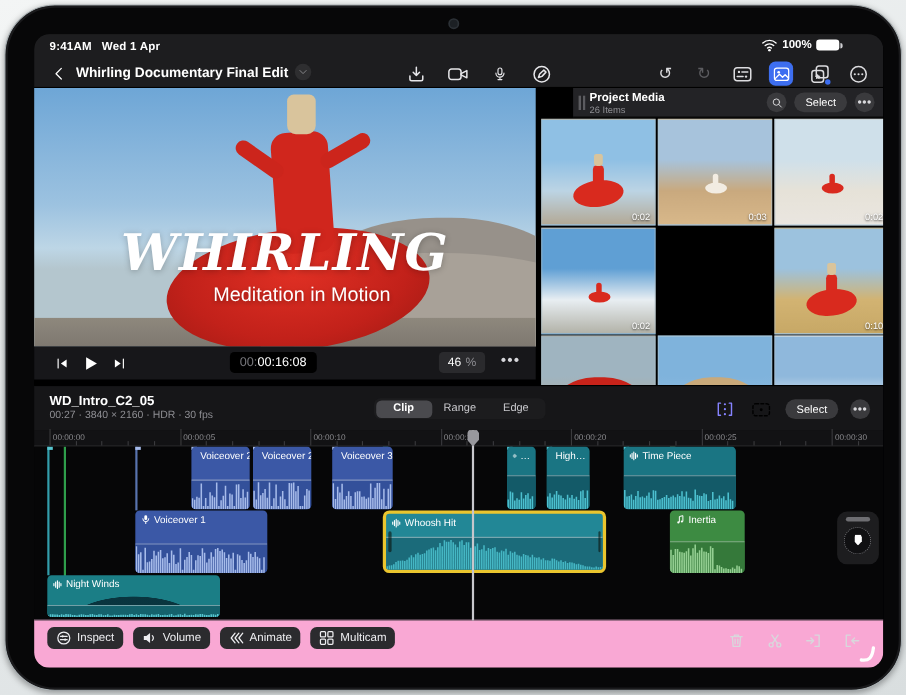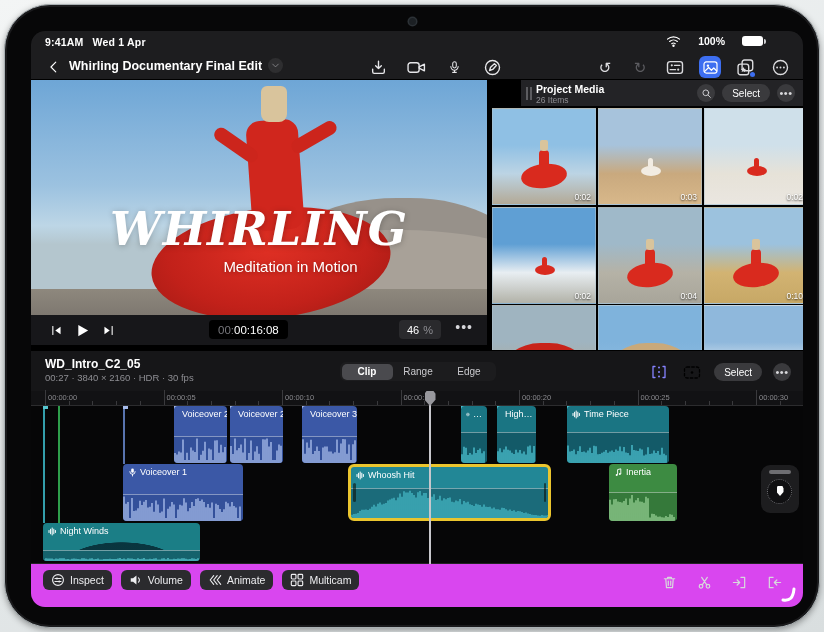--- a/index.html
+++ b/index.html
@@ -10,21 +10,21 @@
     background:#070708;border:1px solid #a9b0b3;box-shadow:inset 0 0 0 2px #1a1a1c,0 2px 6px rgba(0,0,0,.35);}
   .camera-dot{position:absolute;left:50%;top:13px;width:7px;height:7px;margin-left:-3px;border-radius:50%;
     background:#1c2024;box-shadow:0 0 0 1.5px #2c3136;}
   .screen{position:absolute;left:26px;top:26px;width:772px;height:576px;border-radius:14px;background:#000;overflow:hidden;}
 
   
   .topbar{position:absolute;left:0;top:0;right:0;height:49px;background:#1d1d1f;border-bottom:1px solid #000;}
   .statusrow{position:absolute;left:0;top:0;right:0;height:22px;}
   .sb-left{position:absolute;left:14px;top:5px;font-size:10.5px;font-weight:bold;color:#fff;letter-spacing:.2px;}
   .sb-left span{margin-right:9px;}
-  .sb-right{position:absolute;right:40px;top:4px;display:flex;align-items:center;gap:17px;color:#fff;font-size:10.5px;font-weight:bold;}
+  .sb-right{position:absolute;right:40px;top:4px;display:flex;align-items:center;gap:4px;color:#fff;font-size:10.5px;font-weight:bold;}
   .battery{width:21px;height:10px;border-radius:3px;background:#fff;position:relative;}
   .battery:after{content:"";position:absolute;right:-3px;top:2.5px;width:2px;height:5px;background:#cfcfd2;border-radius:0 2px 2px 0;}
   .toolrow{position:absolute;left:0;top:22px;right:0;height:27px;}
   .back-btn{position:absolute;left:12px;top:3px;width:22px;height:22px;display:flex;align-items:center;justify-content:center;color:#fff;}
   .doc-title{position:absolute;left:38px;top:5px;display:flex;align-items:center;gap:6px;}
   .doc-title .t{font-size:12.5px;font-weight:bold;color:#fff;}
   .chev-circle{width:15px;height:15px;border-radius:50%;background:#2e2e30;display:flex;align-items:center;justify-content:center;color:#9a9a9e;}
   .center-icons{position:absolute;left:336px;top:3px;display:flex;gap:16px;color:#e6e6e9;}
   .right-icons{position:absolute;right:12px;top:3px;display:flex;gap:13px;align-items:center;color:#dcdcdf;}
   .ic-btn{width:22px;height:22px;display:flex;align-items:center;justify-content:center;}
@@ -42,21 +42,21 @@
   .fig-skirt{position:absolute;left:120px;top:128px;width:240px;height:110px;border-radius:50%;
     background:radial-gradient(ellipse at 50% 35%,#e03024 0%,#c2211a 60%,#9e1913 100%);transform:rotate(-6deg);}
   .fig-torso{position:absolute;left:218px;top:40px;width:52px;height:110px;border-radius:14px;background:#d0261d;transform:rotate(-4deg);}
   .fig-arm{position:absolute;width:50px;height:14px;border-radius:7px;background:#cc251c;}
   .arm-l{left:180px;top:58px;transform:rotate(35deg);}
   .arm-r{left:258px;top:50px;transform:rotate(-30deg);}
   .fig-hat{position:absolute;left:230px;top:6px;width:26px;height:36px;border-radius:6px 6px 8px 8px;background:#d9c49c;}
   .v-title{position:absolute;left:0;top:122px;width:100%;text-align:center;color:#fff;
     font-family:"DejaVu Serif",serif;font-style:italic;font-weight:bold;font-size:46px;letter-spacing:1px;
     text-shadow:0 1px 6px rgba(0,0,0,.25);}
-  .v-sub{position:absolute;left:16px;top:178px;width:100%;text-align:center;color:#fff;font-size:15px;text-shadow:0 1px 4px rgba(0,0,0,.3);padding-left:31px;}
+  .v-sub{position:absolute;left:0;top:178px;width:100%;text-align:center;color:#fff;font-size:18px;text-shadow:0 1px 4px rgba(0,0,0,.3);padding-left:31px;}
   .playback{position:absolute;left:0;top:235px;width:456px;height:30px;background:#17171a;}
   .pb-btn{position:absolute;top:4px;width:22px;height:22px;display:flex;align-items:center;justify-content:center;color:#fff;}
   .timecode{position:absolute;left:178px;top:5px;height:19px;padding:0 9px;border-radius:4px;background:#000;
     font-family:"DejaVu Sans Mono",monospace;font-size:11.5px;color:#fff;display:flex;align-items:center;}
   .timecode .dim{color:#77777c;}
   .zoom-badge{position:absolute;right:46px;top:5px;height:19px;padding:0 8px;border-radius:4px;background:#2a2a2d;
     font-size:11px;color:#fff;display:flex;align-items:center;gap:4px;}
   .zoom-badge .pct{color:#8e8e93;}
   .pb-more{position:absolute;right:14px;top:4px;color:#d6d6da;font-size:14px;letter-spacing:1px;}
 
@@ -99,21 +99,21 @@
   .stem{position:absolute;width:1.5px;z-index:5;}
   .marker{position:absolute;top:0;height:2.5px;width:5px;z-index:6;}
   .playhead{position:absolute;top:40px;height:173px;width:2px;background:#c7c7cc;z-index:50;}
   .ph-handle{position:absolute;left:-4.5px;top:0;width:11px;height:15px;background:#98989d;
     clip-path:polygon(18% 0,82% 0,100% 18%,100% 58%,50% 100%,0 58%,0 18%);}
   .jog{position:absolute;left:730px;top:59px;width:38px;height:48px;border-radius:9px;background:#1d1d1f;z-index:20;}
   .jog .grab{position:absolute;left:8px;top:5px;width:22px;height:4px;border-radius:2px;background:#6e6e72;}
   .jog .dial{position:absolute;left:6px;top:14px;width:25px;height:25px;border-radius:50%;border:1.5px dotted #707074;background:#101012;}
   .jog .ptr{position:absolute;left:15.5px;top:21px;width:7px;height:10px;background:#fff;
     clip-path:polygon(15% 0,85% 0,100% 25%,100% 60%,50% 100%,0 60%,0 25%);}
-  .tl-toolbar{position:absolute;left:0;bottom:0;right:0;height:44px;background:#d946ef;border-top:1px solid #222224;}
+  .tl-toolbar{position:absolute;left:0;bottom:0;right:0;height:44px;background:#f9a8d4;border-top:1px solid #222224;}
   .tb-left{position:absolute;left:12px;top:6px;display:flex;gap:9px;}
   .tb-btn{height:20px;padding:0 8px;border-radius:6px;background:#2b2b2e;color:#ededf0;font-size:10.5px;display:flex;align-items:center;gap:5px;}
   .tb-right{position:absolute;right:18px;top:7px;display:flex;gap:13px;color:#d8d8dc;}
   .corner-arc{position:absolute;right:4px;bottom:2px;z-index:90;}
   svg{display:block;}
 </style>
 </head>
 <body>
 
 <div class="stage">
@@ -320,26 +320,20 @@
             </div>
             <div class="thumb" style="left: 215px; top: 1px; background: linear-gradient(rgb(207, 224, 234) 0%, rgb(207, 224, 234) 38%, rgb(230, 226, 216) 68%, rgb(234, 230, 224) 100%);">
               <span class="t-torso" style="left: 49px; bottom: 36px; width: 5px; height: 10px; background: rgb(217, 42, 30);"></span>
               <span class="t-skirt" style="background: rgb(217, 42, 30); left: 42px; bottom: 28px; width: 20px; height: 10px;"></span>
               <span class="dur">0:02</span>
             </div>
             <div class="thumb" style="left: 3px; top: 99.5px; background: linear-gradient(rgb(95, 159, 212) 0%, rgb(95, 159, 212) 38%, rgb(232, 238, 242) 68%, rgb(178, 178, 168) 100%);">
               <span class="t-torso" style="left: 49px; bottom: 36px; width: 5px; height: 10px; background: rgb(217, 42, 30);"></span>
               <span class="t-skirt" style="background: rgb(217, 42, 30); left: 42px; bottom: 28px; width: 20px; height: 10px;"></span>
               <span class="dur">0:02</span>
-            </div>
-            <div class="thumb" style="left: 109px; top: 99.5px; background: linear-gradient(rgb(159, 185, 201) 0%, rgb(159, 185, 201) 38%, rgb(181, 178, 166) 68%, rgb(168, 165, 154) 100%);">
-              <span class="t-torso" style="left: 46px; bottom: 34px; width: 10px; height: 20px; background: rgb(217, 42, 30);"></span>
-              <span class="t-hat" style="left: 47px; bottom: 53px; width: 8px; height: 11px;"></span>
-              <span class="t-skirt" style="background: rgb(217, 42, 30); left: 28px; bottom: 16px; width: 46px; height: 24px; transform: rotate(-7deg);"></span>
-              <span class="dur">0:04</span>
             </div>
             <div class="thumb" style="left: 215px; top: 99.5px; background: linear-gradient(rgb(156, 194, 222) 0%, rgb(156, 194, 222) 38%, rgb(210, 179, 114) 68%, rgb(199, 168, 102) 100%);">
               <span class="t-torso" style="left: 46px; bottom: 34px; width: 10px; height: 20px; background: rgb(217, 42, 30);"></span>
               <span class="t-hat" style="left: 47px; bottom: 53px; width: 8px; height: 11px;"></span>
               <span class="t-skirt" style="background: rgb(217, 42, 30); left: 28px; bottom: 16px; width: 46px; height: 24px; transform: rotate(-7deg);"></span>
               <span class="dur">0:10</span>
             </div>
             <div class="thumb" style="left: 3px; top: 198px; background: linear-gradient(rgb(159, 180, 192) 0%, rgb(159, 180, 192) 38%, rgb(176, 173, 160) 68%, rgb(165, 162, 150) 100%);">
               <span class="t-skirt" style="background: rgb(200, 35, 26); left: 8px; bottom: -12px; width: 88px; height: 70px; border-radius: 45%;"></span>
             </div>

